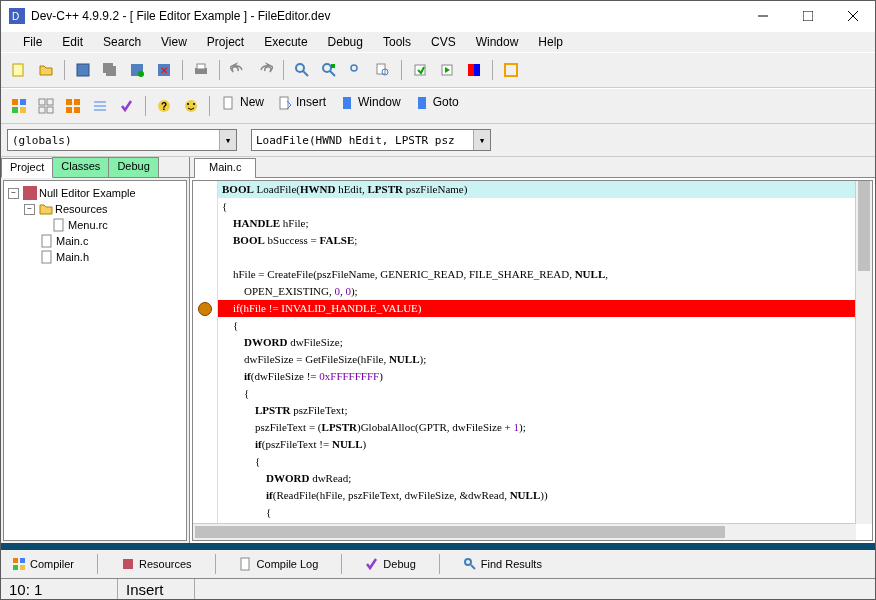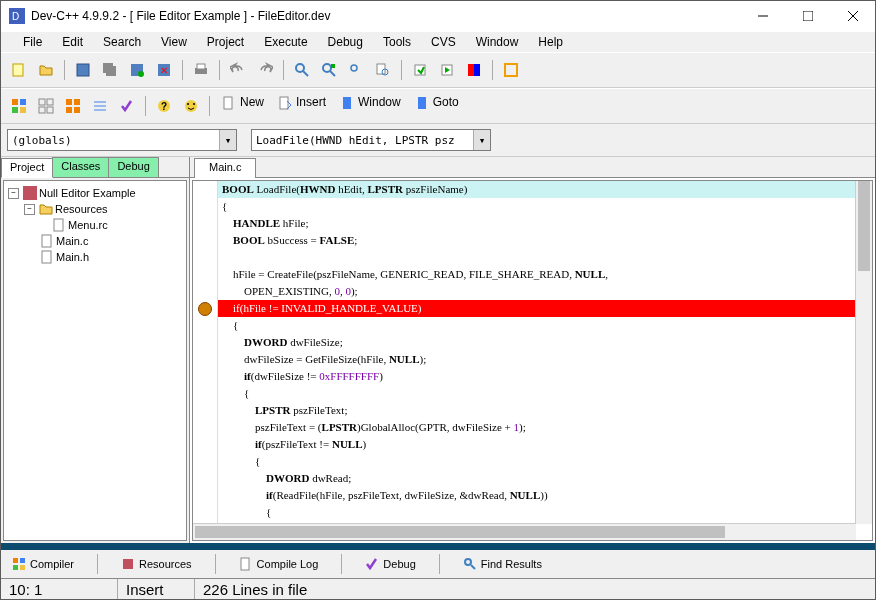--- a/index.html
+++ b/index.html
@@ -410,15 +410,14 @@
           <circle cx="5" cy="5" r="3" fill="none" stroke="#4080c0" stroke-width="2"></circle>
           <line x1="8" y1="8" x2="12" y2="12" stroke="#4080c0" stroke-width="2"></line>
         </svg>
         <span>Find Results</span>
       </div>
   </div>
 
   <div class="status">
     <div class="status-cell" style="width:100px">10: 1</div>
     <div class="status-cell" style="width:60px">Insert</div>
-    <div class="status-cell" style="flex:1;border-right:none">226 Lines in file</div>
   </div>
 </div>
 
 </body></html>

